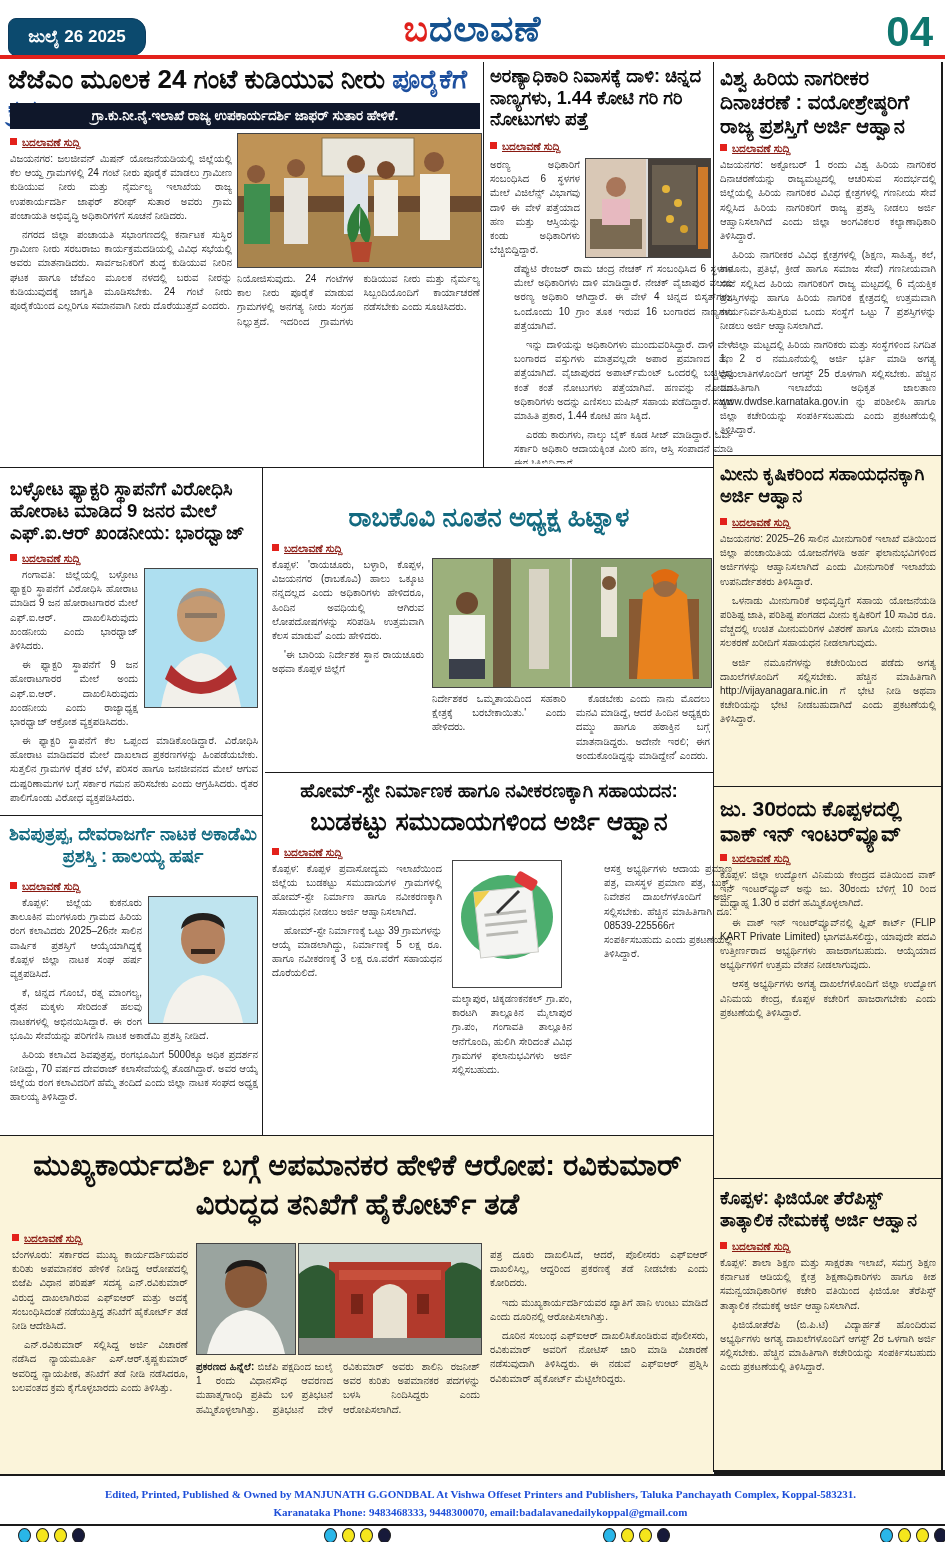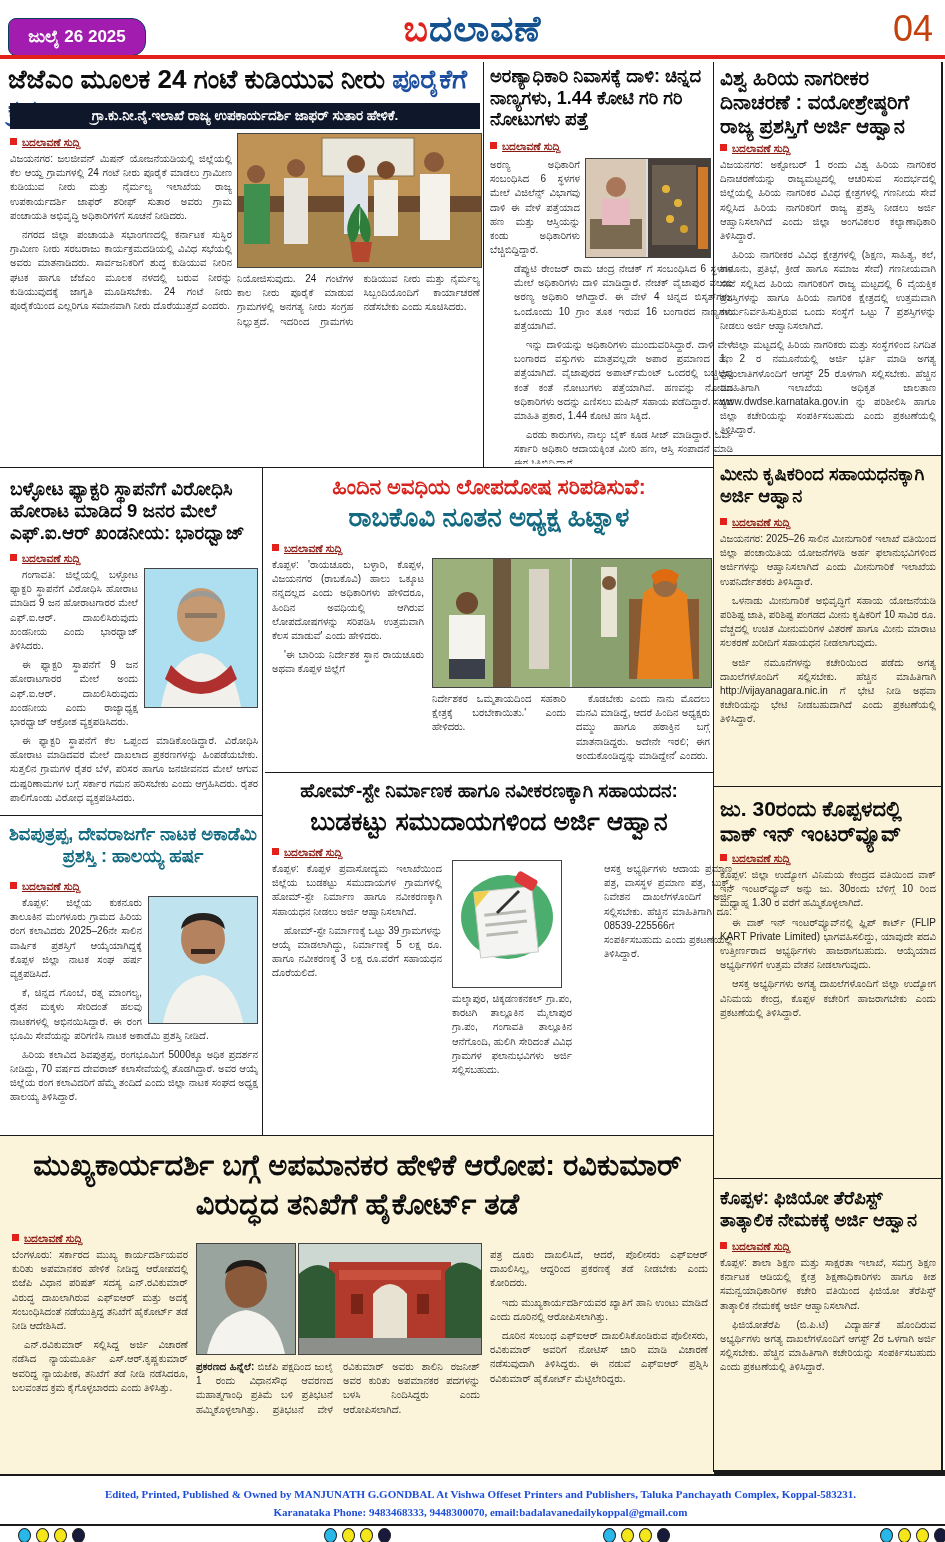--- a/index.html
+++ b/index.html
@@ -1,27 +1,27 @@
 <!DOCTYPE html>
 <html><head>
 <meta charset="utf-8">
 <style>
   html,body{margin:0;padding:0;background:#e8e8e8;}
   .page{position:relative;width:945px;height:1542px;background:#ffffff;
         font-family:"Liberation Sans",sans-serif;overflow:hidden;margin:0 auto;}
   .abs{position:absolute;}
   .rule{position:absolute;background:#1a1a1a;}
   
-  .date-badge{position:absolute;left:8px;top:18px;width:136px;height:36px;background:#a21caf;
+  .date-badge{position:absolute;left:8px;top:18px;width:136px;height:36px;background:#0c4a6e;
       border:1px solid #0d3c5e;border-radius:8px 14px 14px 8px;color:#fff;font-weight:bold;
       font-size:17px;display:flex;align-items:center;justify-content:center;}
   .masthead{position:absolute;left:0;right:0;top:8px;text-align:center;font-size:36px;
       font-weight:bold;letter-spacing:1px;}
   .masthead .b{color:#e0201b;} .masthead .rest{color:#14518f;}
-  .pagenum{position:absolute;right:12px;top:8px;font-size:36px;font-weight:normal;color:#c2410c;}
+  .pagenum{position:absolute;right:12px;top:8px;font-size:42px;font-weight:bold;color:#0f766e;}
   .red-rule{position:absolute;left:0;top:55px;width:945px;height:4px;background:#e3211b;}
   
   .hl{font-weight:bold;color:#0d0d0d;line-height:1.2;}
   .teal{color:#136a80;} .red{color:#d7231c;} .blue{color:#1d4f9e;}
   .byline{font-size:10.5px;font-weight:bold;color:#8a1a12;}
   .byline .txt{text-decoration:underline;margin-top:48px;}
   .byline::before{content:"";display:inline-block;width:7px;height:7px;background:#e3211b;
       margin-right:5px;vertical-align:1px;}
   .body{font-size:10px;line-height:1.42;text-align:justify;color:#1c1c1c;overflow:hidden;}
   .body p{margin:0 0 5px;text-indent:12px;}
@@ -163,21 +163,20 @@
       <path d="M34 36 q22 -18 44 0 q-4 -14 -22 -14 q-18 0 -22 14" fill="#9a9a96"></path>
       <path d="M16 138 q8 -50 40 -54 q32 4 40 54 z" fill="#f2f0ea"></path>
       <path d="M26 96 q30 34 60 0 l6 14 q-36 30 -72 0 z" fill="#b03030"></path>
       <rect x="40" y="44" width="32" height="5" fill="#555" opacity="0.5"></rect>
     </svg>
     <p>ಗಂಗಾವತಿ: ಜಿಲ್ಲೆಯಲ್ಲಿ ಬಳ್ಳೋಟ ಫ್ಯಾಕ್ಟರಿ ಸ್ಥಾಪನೆಗೆ ವಿರೋಧಿಸಿ ಹೋರಾಟ ಮಾಡಿದ 9 ಜನ ಹೋರಾಟಗಾರರ ಮೇಲೆ ಎಫ್.ಐ.ಆರ್. ದಾಖಲಿಸಿರುವುದು ಖಂಡನೀಯ ಎಂದು ಭಾರಧ್ವಾಜ್ ತಿಳಿಸಿದರು.</p>
     <p>ಈ ಫ್ಯಾಕ್ಟರಿ ಸ್ಥಾಪನೆಗೆ 9 ಜನ ಹೋರಾಟಗಾರರ ಮೇಲೆ ಅಂದು ಎಫ್.ಐ.ಆರ್. ದಾಖಲಿಸಿರುವುದು ಖಂಡನೀಯ ಎಂದು ರಾಜ್ಯಾಧ್ಯಕ್ಷ ಭಾರಧ್ವಾಜ್ ಆಕ್ರೋಶ ವ್ಯಕ್ತಪಡಿಸಿದರು.</p>
     <p>ಈ ಫ್ಯಾಕ್ಟರಿ ಸ್ಥಾಪನೆಗೆ ಕೆಲ ಒಪ್ಪಂದ ಮಾಡಿಕೊಂಡಿದ್ದಾರೆ. ವಿರೋಧಿಸಿ ಹೋರಾಟ ಮಾಡಿದವರ ಮೇಲೆ ದಾಖಲಾದ ಪ್ರಕರಣಗಳನ್ನು ಹಿಂಪಡೆಯಬೇಕು. ಸುತ್ತಲಿನ ಗ್ರಾಮಗಳ ರೈತರ ಬೆಳೆ, ಪರಿಸರ ಹಾಗೂ ಜನಜೀವನದ ಮೇಲೆ ಆಗುವ ದುಷ್ಪರಿಣಾಮಗಳ ಬಗ್ಗೆ ಸರ್ಕಾರ ಗಮನ ಹರಿಸಬೇಕು ಎಂದು ಆಗ್ರಹಿಸಿದರು. ರೈತರ ಪಾಲಿಗೊಂಡು ವಿರೋಧ ವ್ಯಕ್ತಪಡಿಸಿದರು.</p>
   </div>
 
-  <div class="abs hl red center" style="left:268px;top:474px;width:442px;font-size:21px;">ಹಿಂದಿನ ಅವಧಿಯ ಲೋಪದೋಷ ಸರಿಪಡಿಸುವೆ:</div>
   <div class="abs hl teal center" style="left:268px;top:502px;width:442px;font-size:26px;">ರಾಬಕೊವಿ ನೂತನ ಅಧ್ಯಕ್ಷ ಹಿಟ್ನಾಳ</div>
   <div class="abs byline" style="left:272px;top:542px;"><span class="txt">ಬದಲಾವಣೆ ಸುದ್ದಿ</span></div>
   <div class="abs body" style="left:272px;top:558px;width:152px;height:210px;">
     <p>ಕೊಪ್ಪಳ: 'ರಾಯಚೂರು, ಬಳ್ಳಾರಿ, ಕೊಪ್ಪಳ, ವಿಜಯನಗರ (ರಾಬಕೊವಿ) ಹಾಲು ಒಕ್ಕೂಟ ನನ್ನದಲ್ಲದ ಎಂದು ಅಧಿಕಾರಿಗಳು ಹೇಳಿದರೂ, ಹಿಂದಿನ ಅವಧಿಯಲ್ಲಿ ಆಗಿರುವ ಲೋಪದೋಷಗಳನ್ನು ಸರಿಪಡಿಸಿ ಉತ್ತಮವಾಗಿ ಕೆಲಸ ಮಾಡುವೆ' ಎಂದು ಹೇಳಿದರು.</p>
     <p>'ಈ ಬಾರಿಯ ನಿರ್ದೇಶಕ ಸ್ಥಾನ ರಾಯಚೂರು ಅಥವಾ ಕೊಪ್ಪಳ ಜಿಲ್ಲೆಗೆ</p>
   </div>
   <svg class="abs photo" style="left:432px;top:558px;" width="278" height="128" viewBox="0 0 278 128">
     <rect width="137" height="128" fill="#9cb07c"></rect>
     <rect x="60" y="0" width="18" height="128" fill="#6d5a3e"></rect>
     <rect x="96" y="10" width="20" height="100" fill="#d8d3c4"></rect>

